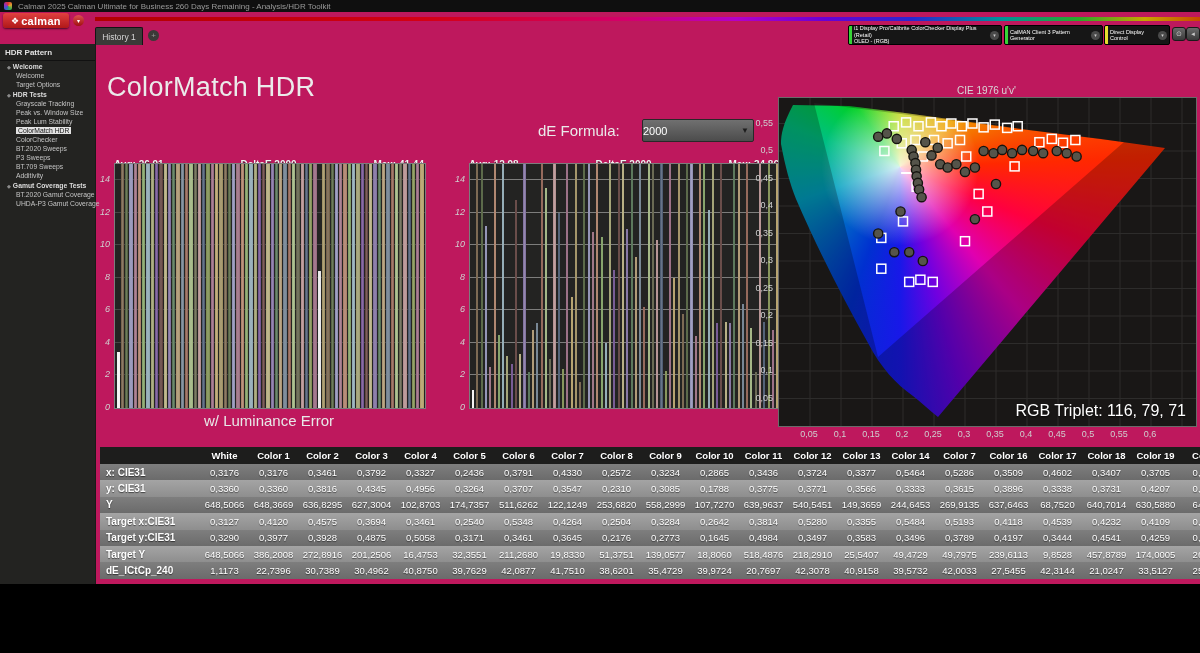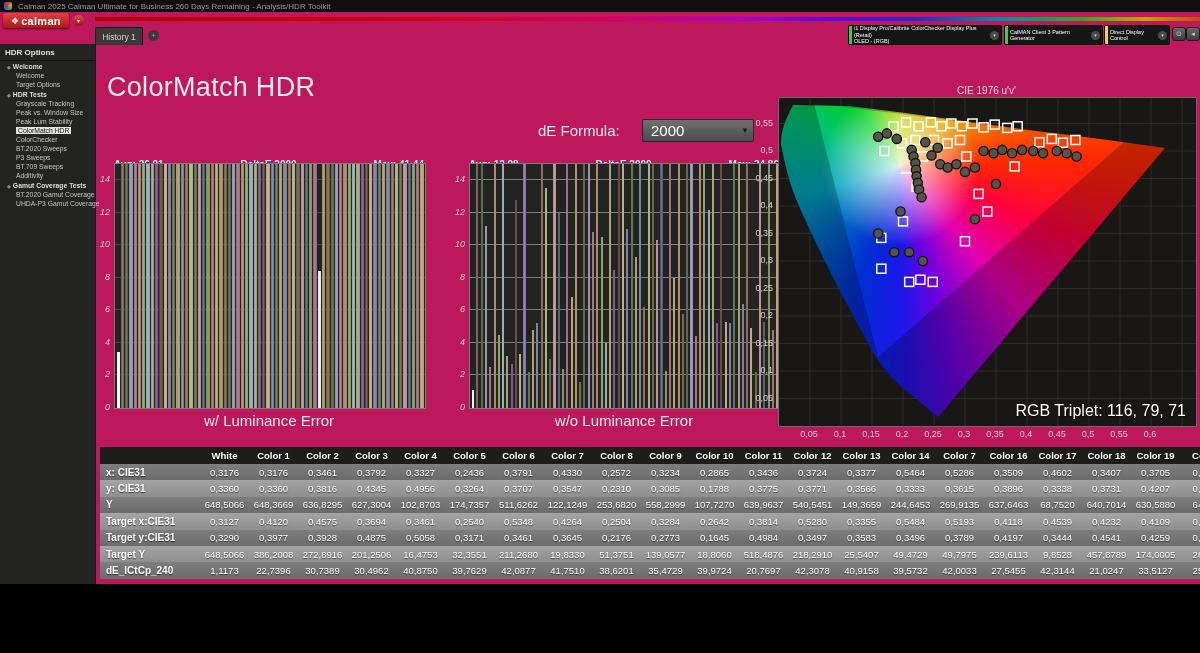--- a/index.html
+++ b/index.html
@@ -40,21 +40,21 @@
   .sb-section{font-size:6.8px;font-weight:bold;color:#dcdcdc;padding:2px 2px 1px 7px;}
   .sb-section .bullet{color:#8a8a8a;font-size:5px;margin-right:2px;}
   .sb-item{font-size:6.8px;color:#c4c4c4;padding:1px 2px 1px 16px;white-space:nowrap;cursor:default;}
   .sb-item.sel span{background:#e2e2e2;color:#141414;padding:0 2px;}
   
   .page-title{position:absolute;left:107px;top:72px;font-size:27px;font-weight:300;color:#ebebeb;letter-spacing:.3px;}
   .page-sub{position:absolute;left:108px;top:120px;font-size:11px;color:#d2d2d2;}
   .de-label{position:absolute;left:538px;top:122px;font-size:15px;color:#eaeaea;}
   .de-select{position:absolute;left:642px;top:119px;width:110px;height:21px;background:linear-gradient(#707070,#4c4c4c);
     border:1px solid #282828;border-radius:2px;display:flex;align-items:center;}
-  .de-select .val{flex:1;font-size:15px;color:#fff;padding-left:8px;}
+  .de-select .val{flex:1;font-size:11px;color:#fff;}
   .de-select .arrow{width:16px;font-size:8px;color:#1d1d1d;text-align:center;}
   
   .chart{position:absolute;width:332px;height:288px;}
   .chart-header{position:absolute;left:18px;right:4px;top:11px;height:13px;display:flex;justify-content:space-between;
     font-size:10px;font-weight:bold;color:#f2f2f2;text-shadow:0 1px 1px rgba(0,0,0,.7);}
   .plot{position:absolute;left:18px;top:15px;width:310px;height:244px;background:#232322;border:1px solid #7d7d7d;}
   .plot .grid{position:absolute;left:0;top:0;right:0;bottom:0;}
   .gridline{position:absolute;left:0;right:0;height:1px;}
   .plot .bars{position:absolute;left:0;top:0;right:0;bottom:0;display:flex;align-items:flex-end;padding:0 1px;}
   .bar-slot{flex:1;height:100%;display:flex;align-items:flex-end;justify-content:center;}
@@ -154,21 +154,21 @@
     <div class="ind" id="ind2" style="background: rgb(230, 222, 46);"></div>
     <div class="mtxt">
         <div>Direct Display Control</div>
       </div>
     <div class="mdrop">▾</div>
   </div>
   <div class="winbtn" style="left:1172px;"><span>⊙</span></div>
   <div class="winbtn" style="left:1186px;"><span>◂</span></div>
 
   <div class="sidebar">
-    <div class="sb-header">HDR Options</div>
+    <div class="sb-header">HDR Pattern</div>
     <div id="sb-tree">
         <div class="sb-section"><span class="bullet">◆</span>Welcome</div>
         <div class="sb-item"><span>Welcome</span></div>
         <div class="sb-item"><span>Target Options</span></div>
         <div class="sb-section"><span class="bullet">◆</span>HDR Tests</div>
         <div class="sb-item"><span>Grayscale Tracking</span></div>
         <div class="sb-item"><span>Peak vs. Window Size</span></div>
         <div class="sb-item"><span>Peak Lum Stability</span></div>
         <div class="sb-item sel"><span>ColorMatch HDR</span></div>
         <div class="sb-item"><span>ColorChecker</span></div>
@@ -675,21 +675,20 @@
             <div class="bar" style="background: linear-gradient(90deg, rgb(122, 138, 74) 0%, rgba(255, 255, 255, 0.2) 50%, rgb(122, 138, 74) 100%), rgb(122, 138, 74); height: 100%;"></div>
           </div>
           <div class="bar-slot">
             <div class="bar" style="background: linear-gradient(90deg, rgb(146, 98, 122) 0%, rgba(255, 255, 255, 0.2) 50%, rgb(146, 98, 122) 100%), rgb(146, 98, 122); height: 32%;"></div>
           </div>
           <div class="bar-slot">
             <div class="bar" style="background: linear-gradient(90deg, rgb(176, 154, 98) 0%, rgba(255, 255, 255, 0.2) 50%, rgb(176, 154, 98) 100%), rgb(176, 154, 98); height: 100%;"></div>
           </div>
         </div>
     </div>
-    <div class="chart-title">w/o Luminance Error</div>
   </div>
 
   <div class="cie">
     <div class="cie-title">CIE 1976 u'v'</div>
     <div class="cie-yticks" id="cie-yticks">
         <span style="top: 295.5px;">0,05</span>
         <span style="top: 268px;">0,1</span>
         <span style="top: 240.5px;">0,15</span>
         <span style="top: 213px;">0,2</span>
         <span style="top: 185.5px;">0,25</span>

